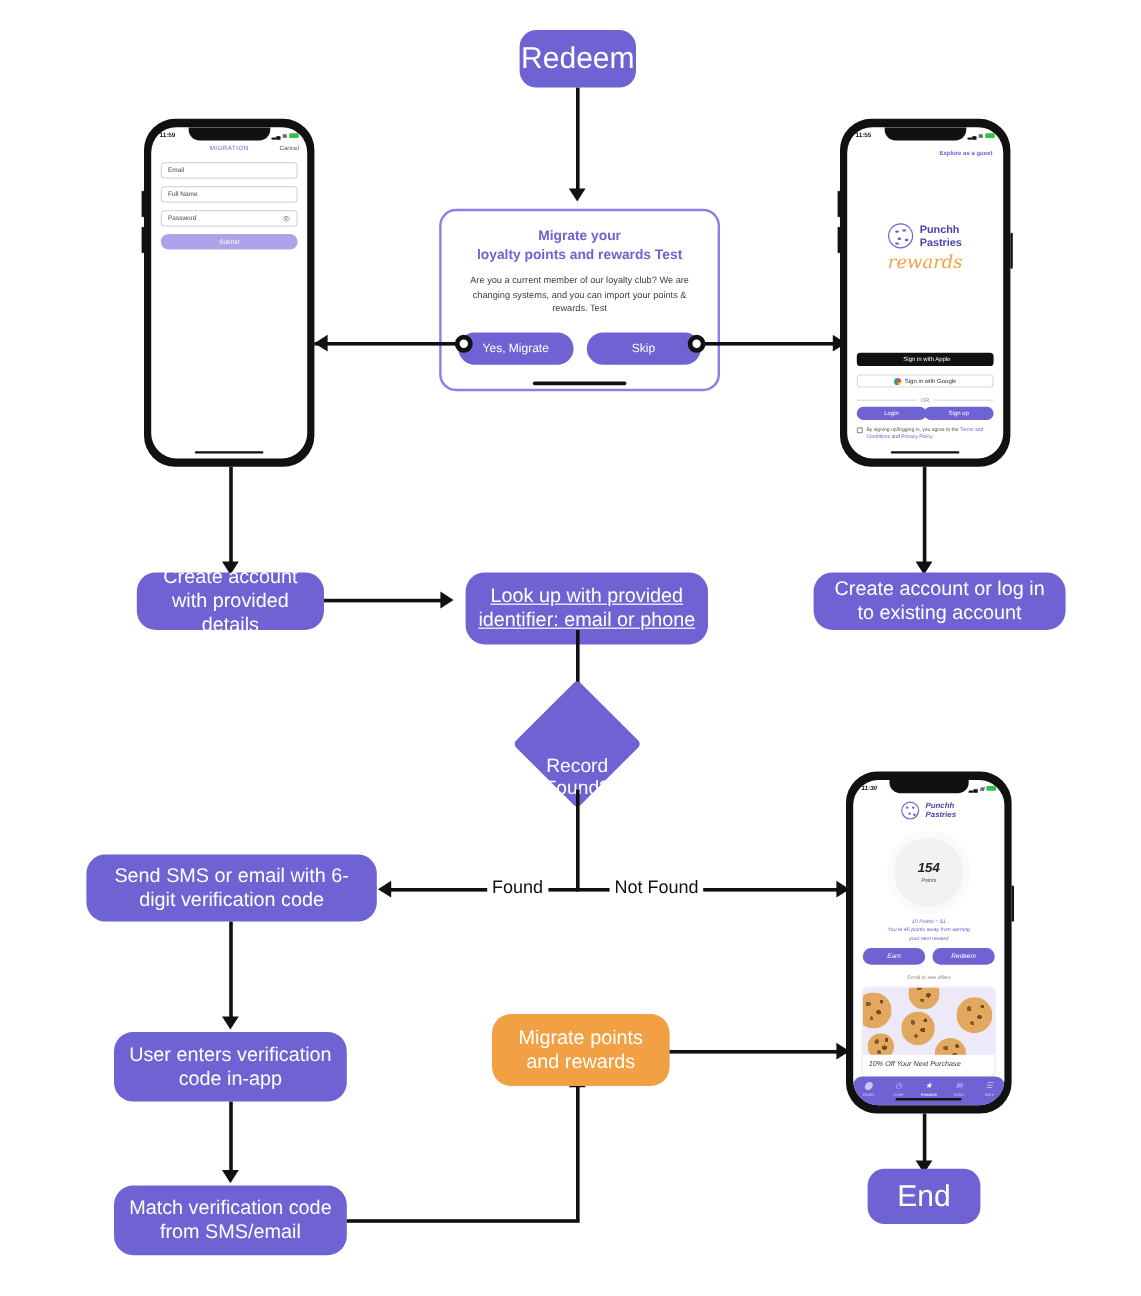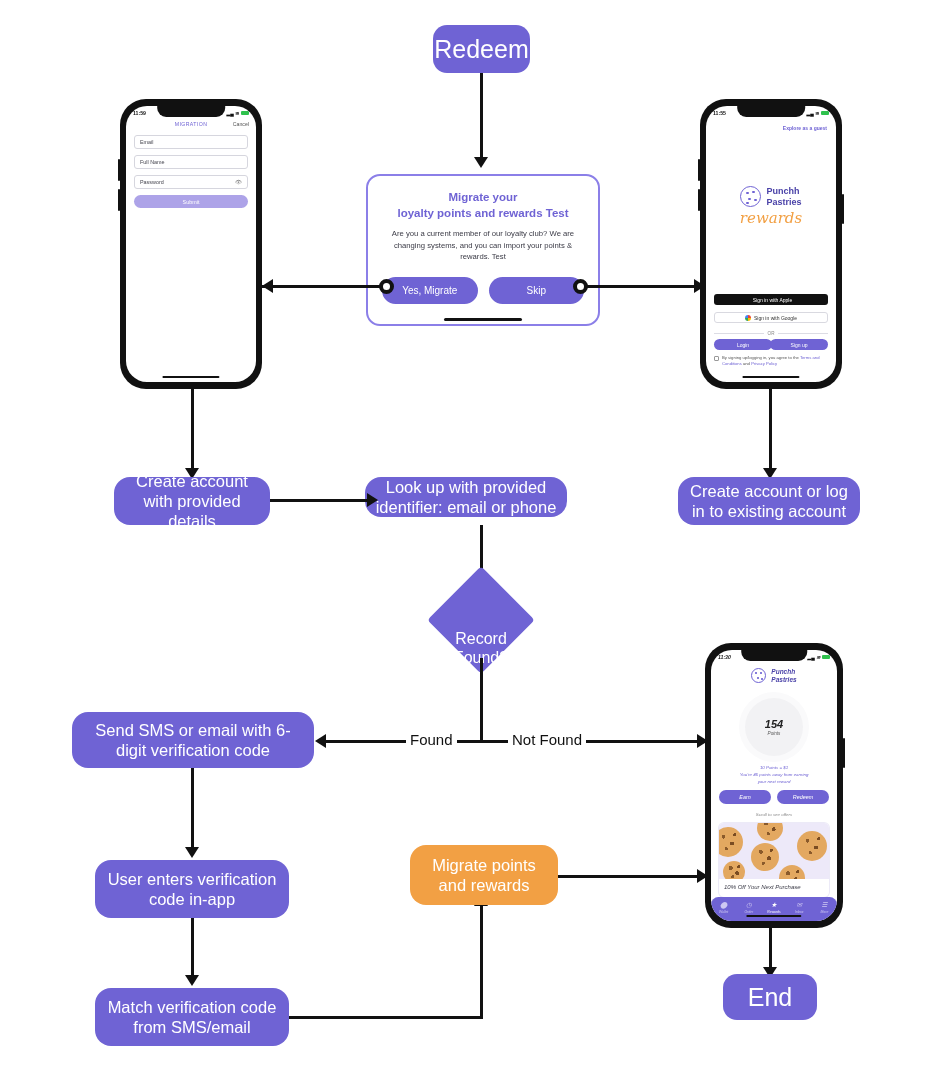--- a/index.html
+++ b/index.html
@@ -298,23 +298,23 @@
   </div>
 
   <div class="ln lnv" style="left:191px; top:389px; height:81px;"></div>
   <div class="arrow down" style="left:185px; top:468px;"></div>
 
   <div class="ln lnv" style="left:769px; top:389px; height:81px;"></div>
   <div class="arrow down" style="left:763px; top:468px;"></div>
 
   <div class="node" style="left:114px; top:477px; width:156px; height:48px;">Create account with provided details</div>
 
-  <div class="node" style="left:365px; top:477px; width:202px; height:40px;">Look up with provided identifier: email or phone</div>
-
-  <div class="node" style="left:678px; top:477px; width:182px; height:48px;">Create account or log in to existing account</div>
+  <div class="node" style="left:388px; top:477px; width:202px; height:60px;text-decoration:underline;">Look up with provided identifier: email or phone</div>
+
+  <div class="node" style="left:678px; top:477px; width:210px; height:48px;">Create account or log in to existing account</div>
 
   <div class="ln lnh" style="left:270px; top:499px; width:100px;"></div>
   <div class="arrow right" style="left:367px; top:493px;"></div>
 
   <div class="ln lnv" style="left:480px; top:525px; height:56px;"></div>
   <div class="arrow down" style="left:474px; top:578px;"></div>
 
   <div class="diamond" style="left:443px; top:582px; width:76px; height:76px;"></div>
   <div class="diamond-label" style="left:435px; top:620px; width:92px; height:56px;">
     <div>

